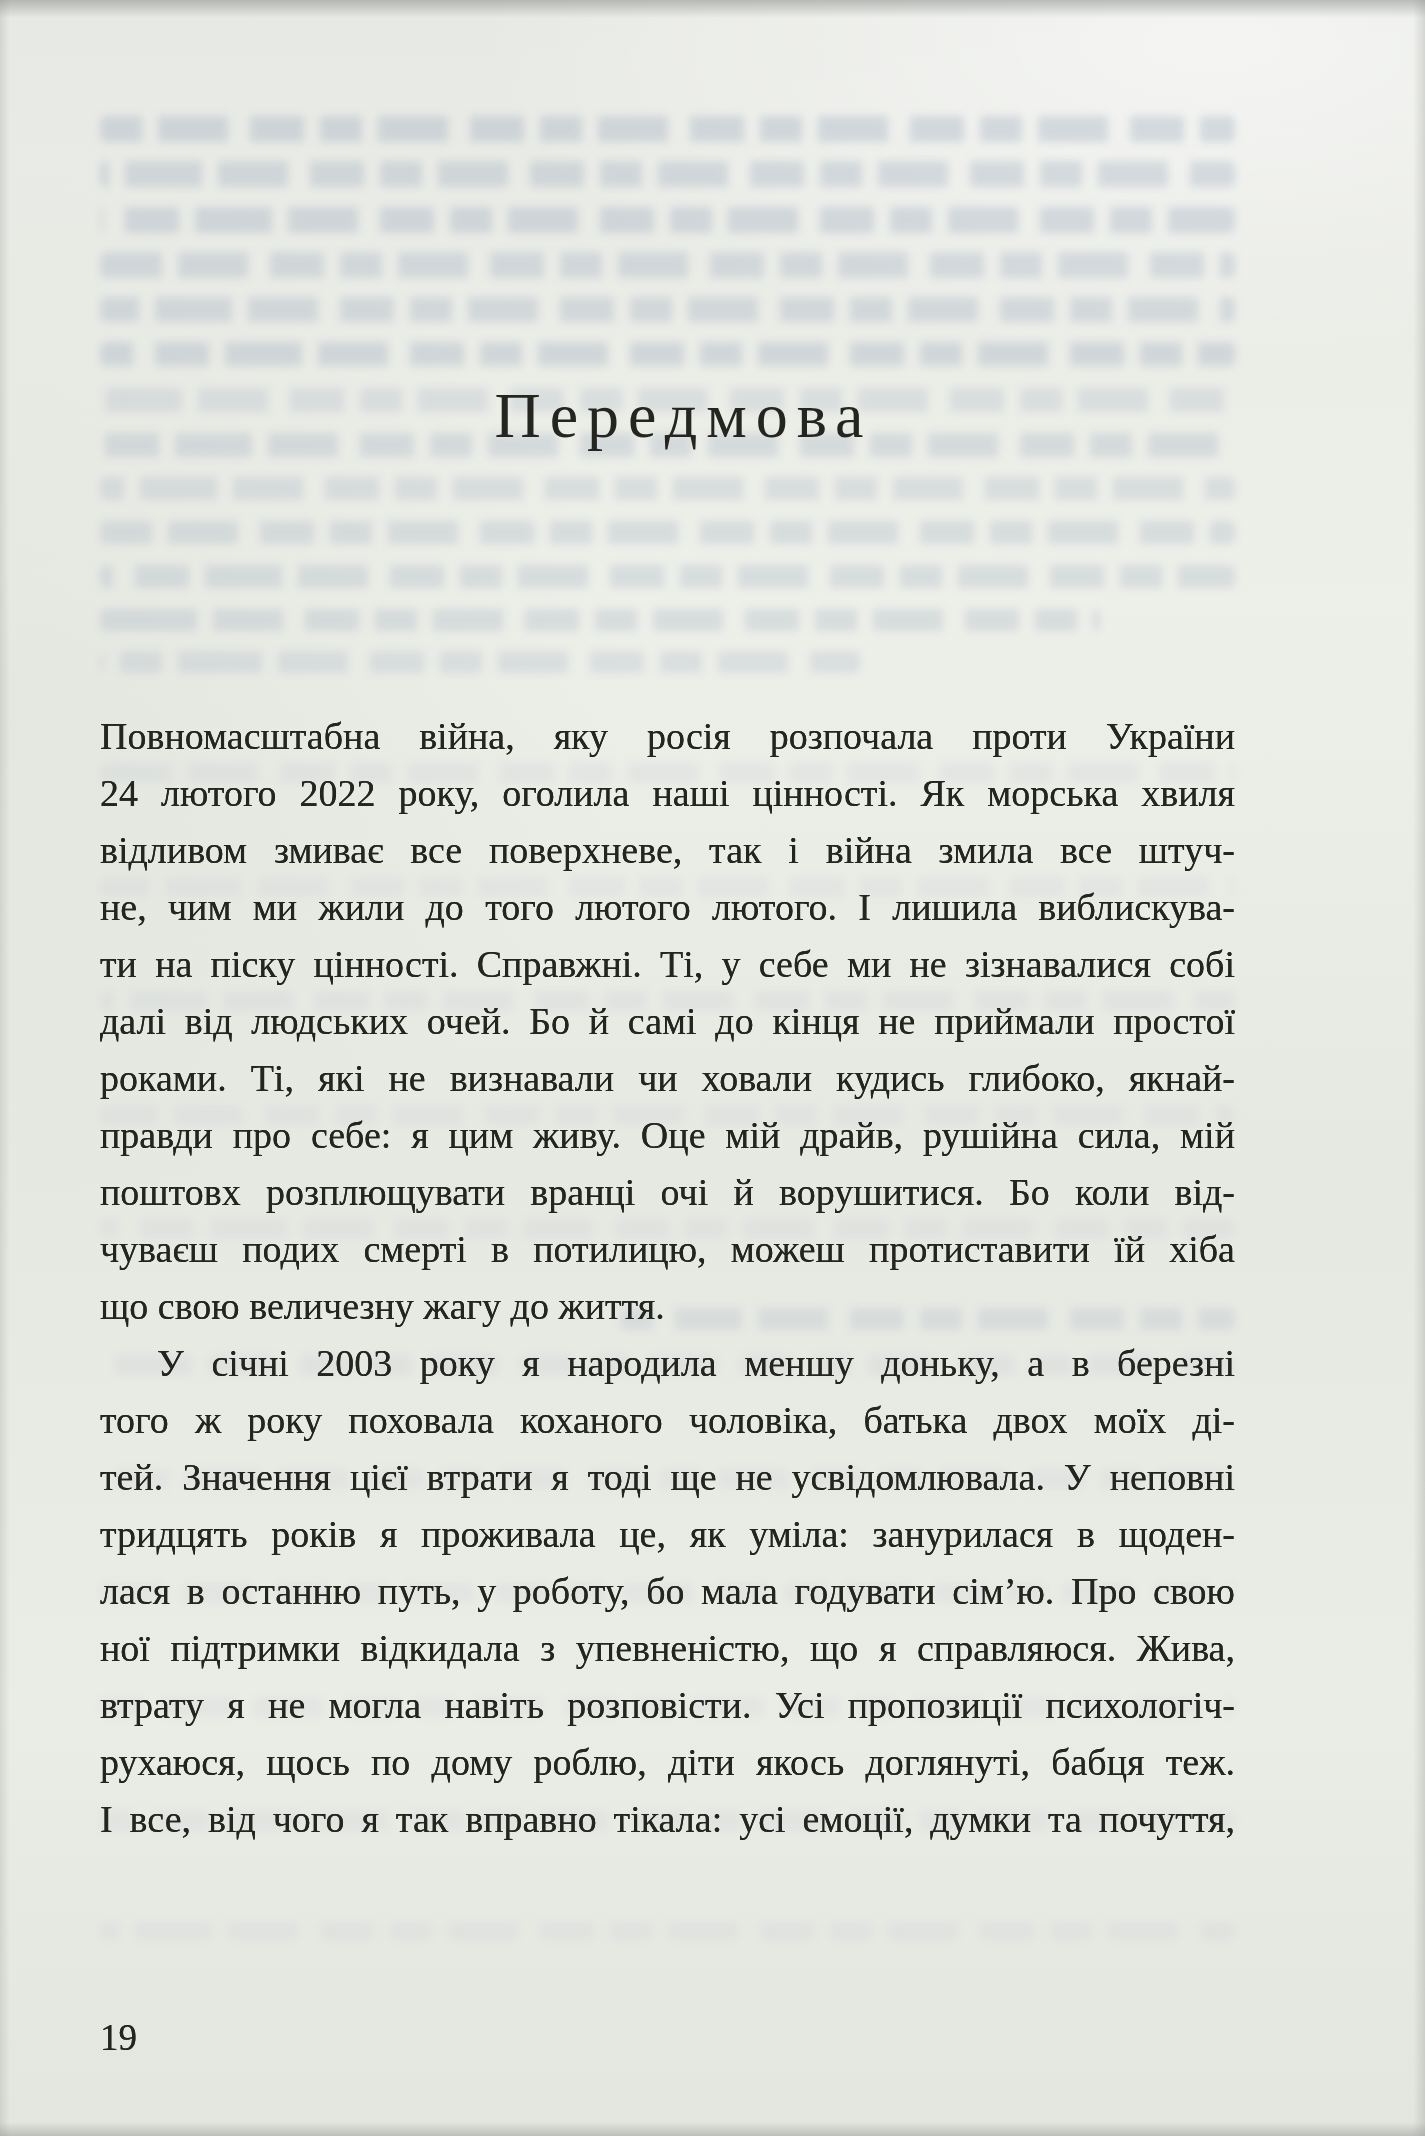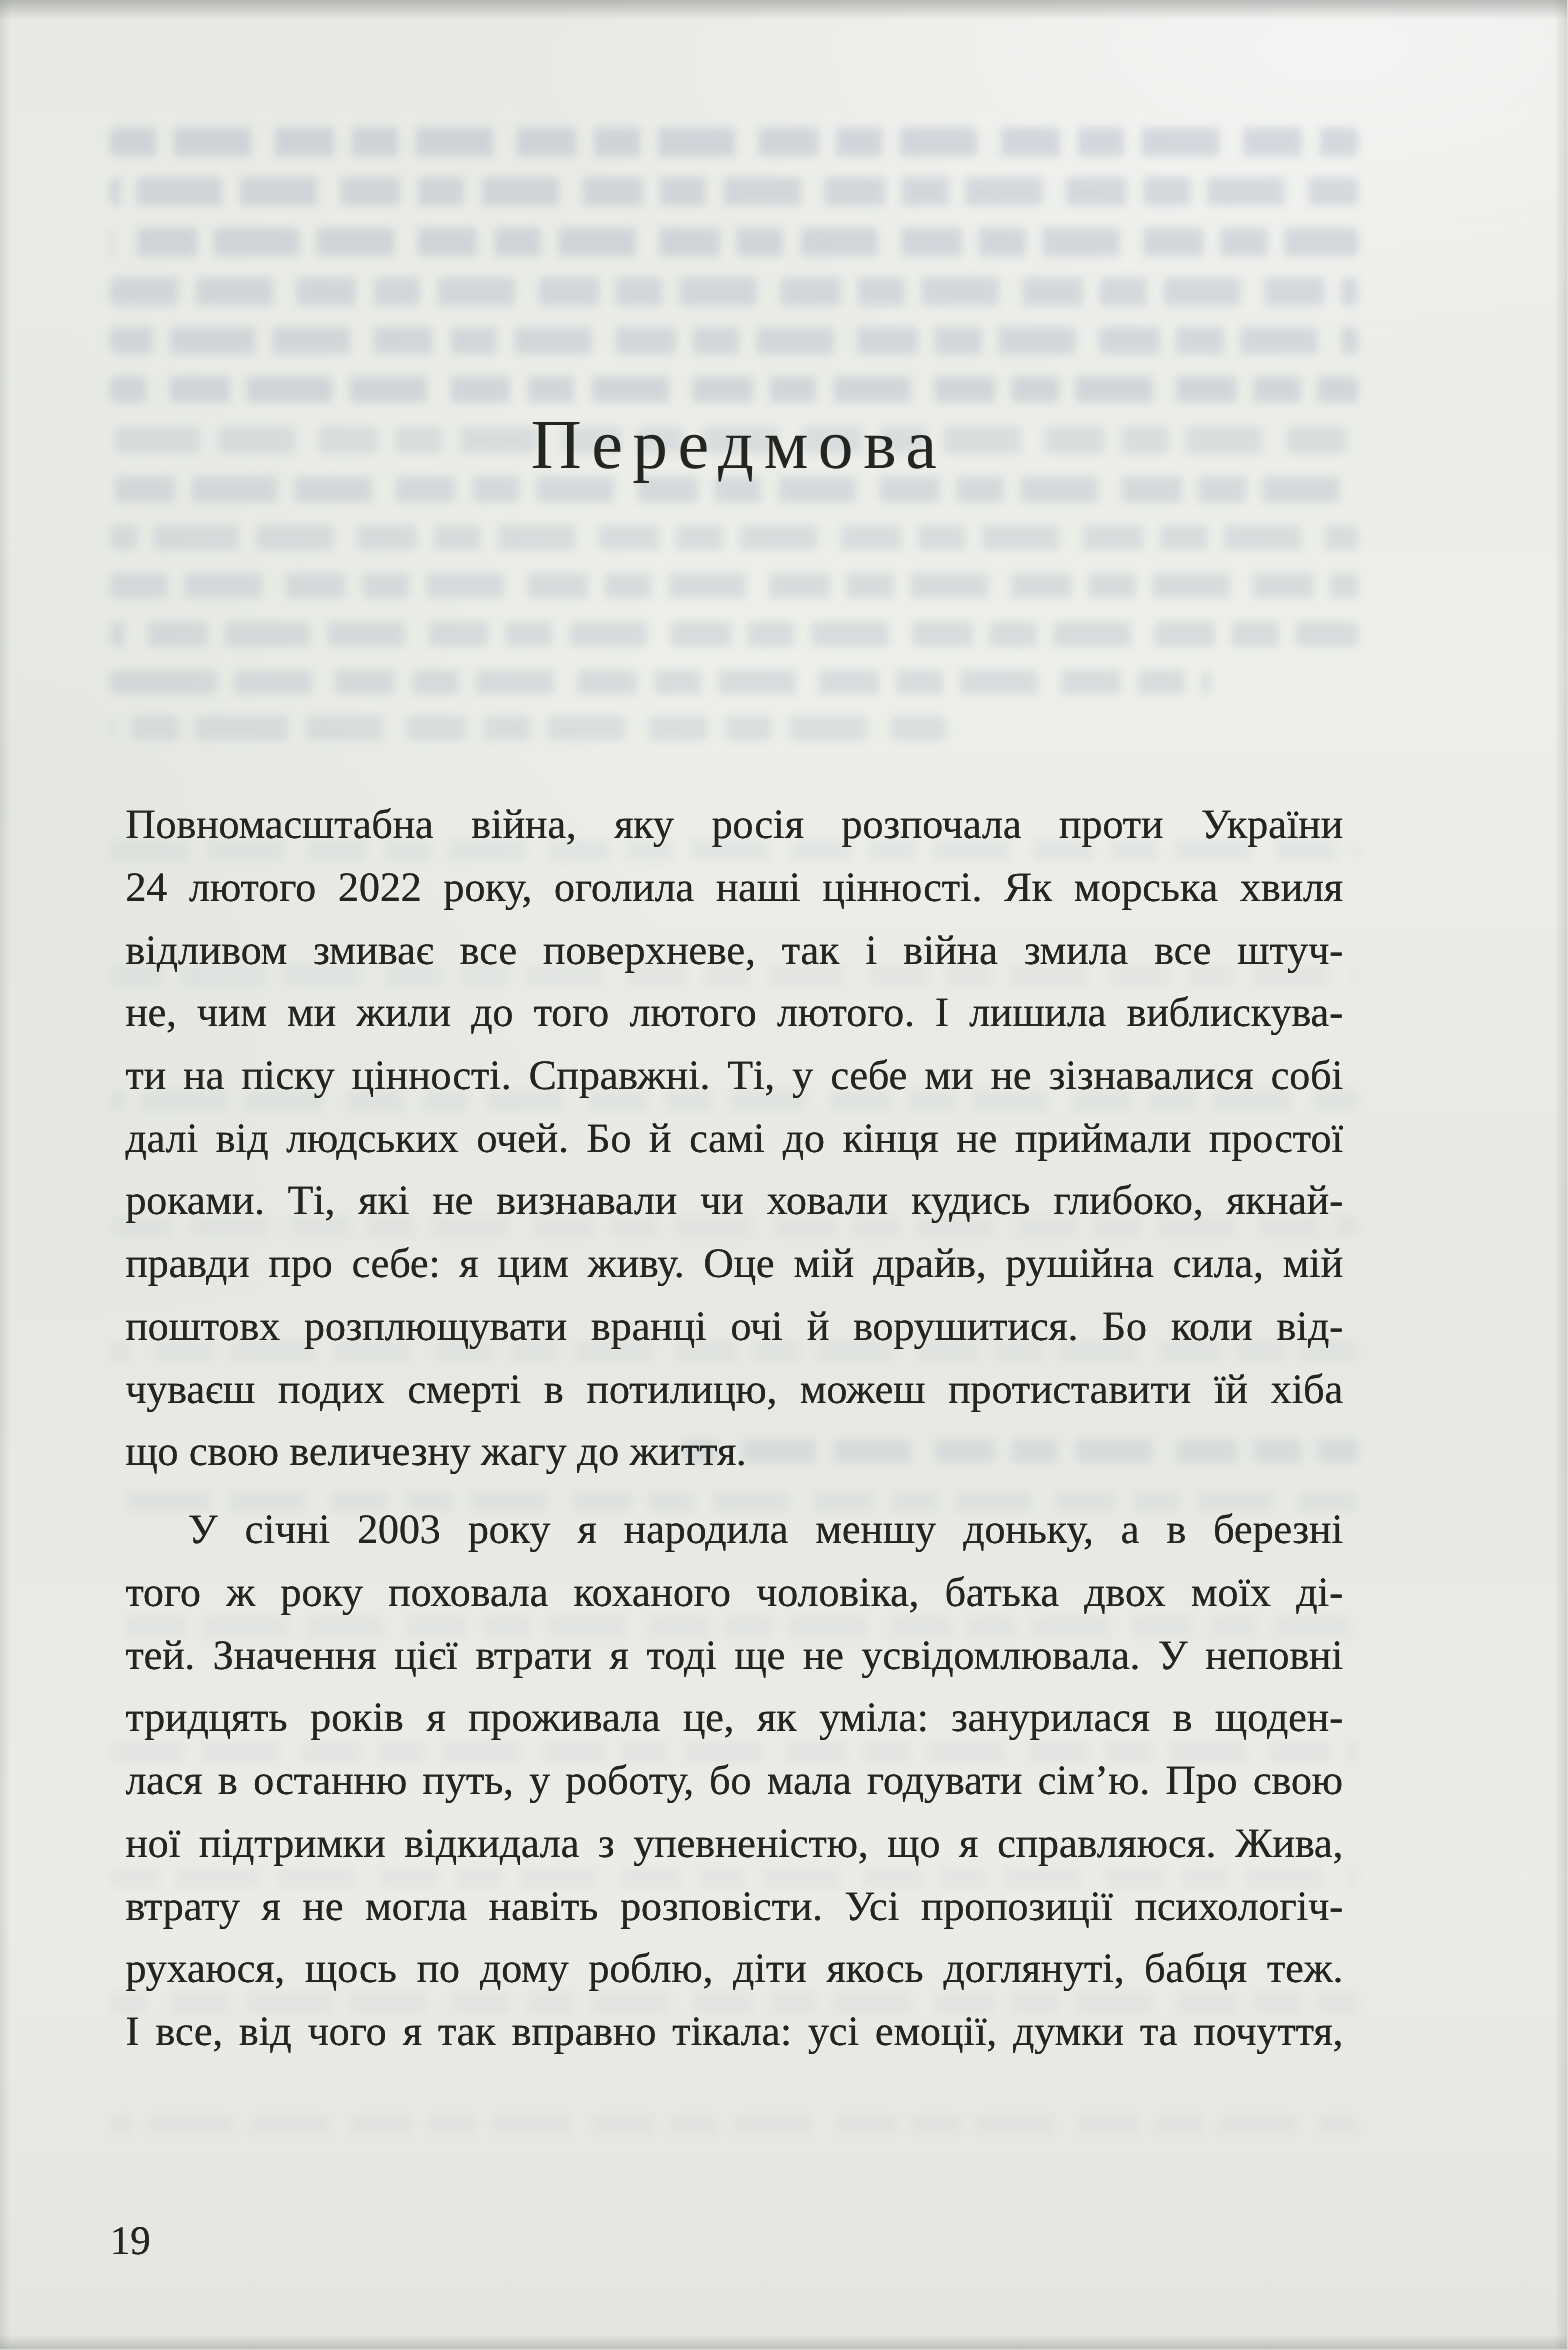--- a/index.html
+++ b/index.html
@@ -42,37 +42,37 @@
     background:repeating-linear-gradient(90deg,
       var(--bleed) 0px,  var(--bleed) 42px,  transparent 42px,  transparent 58px,
       var(--bleed) 58px, var(--bleed) 128px, transparent 128px, transparent 150px,
       var(--bleed) 150px,var(--bleed) 204px, transparent 204px, transparent 220px);
     pointer-events:none;
   }
 
   .chapter-title{
     position:absolute;
     left:100px;width:1135px;top:368px;
-    margin:4px;
+    margin:16px;
     font-family:"Liberation Serif", serif;
     font-weight:normal;
     font-size:64px;line-height:64px;
     letter-spacing:9px;
     text-align:center;
     color:var(--ink);
     z-index:2;
   }
   .text-block{
     position:absolute;
     left:100px;top:708px;width:1135px;
     color:var(--ink);
     font-size:38px;
     z-index:2;
   }
-  .paragraph{margin:14px;}
+  .paragraph{margin:0;}
   .line{
     height:57px;line-height:57px;
     text-align:justify;
     text-align-last:justify;
     white-space:normal;
     text-shadow:0 0 0.6px currentColor;
   }
   .line.last{text-align-last:left;}
   .paragraph.indent .line:first-child{padding-left:57px;}
   .page-number{

